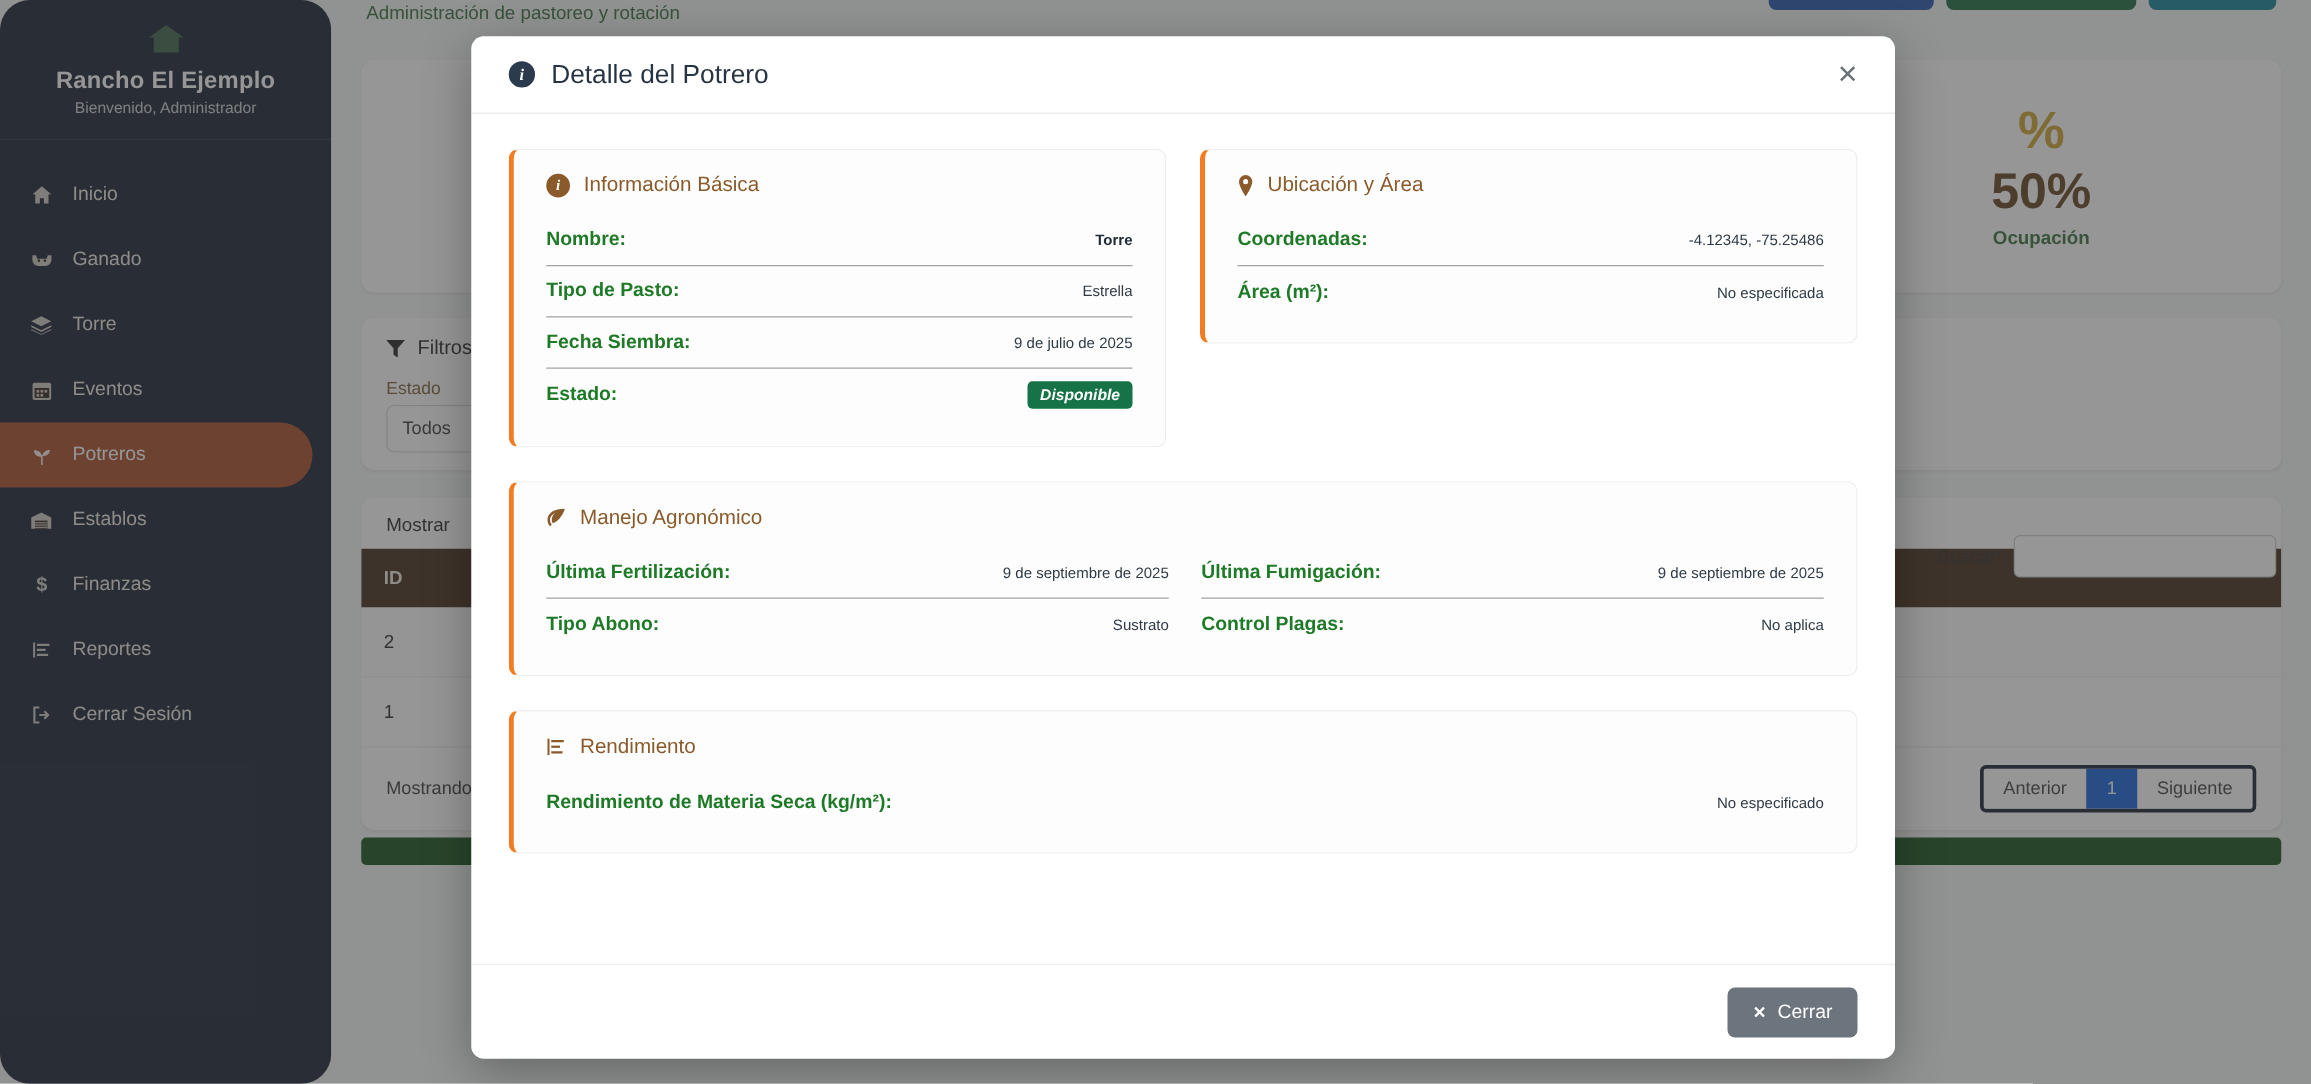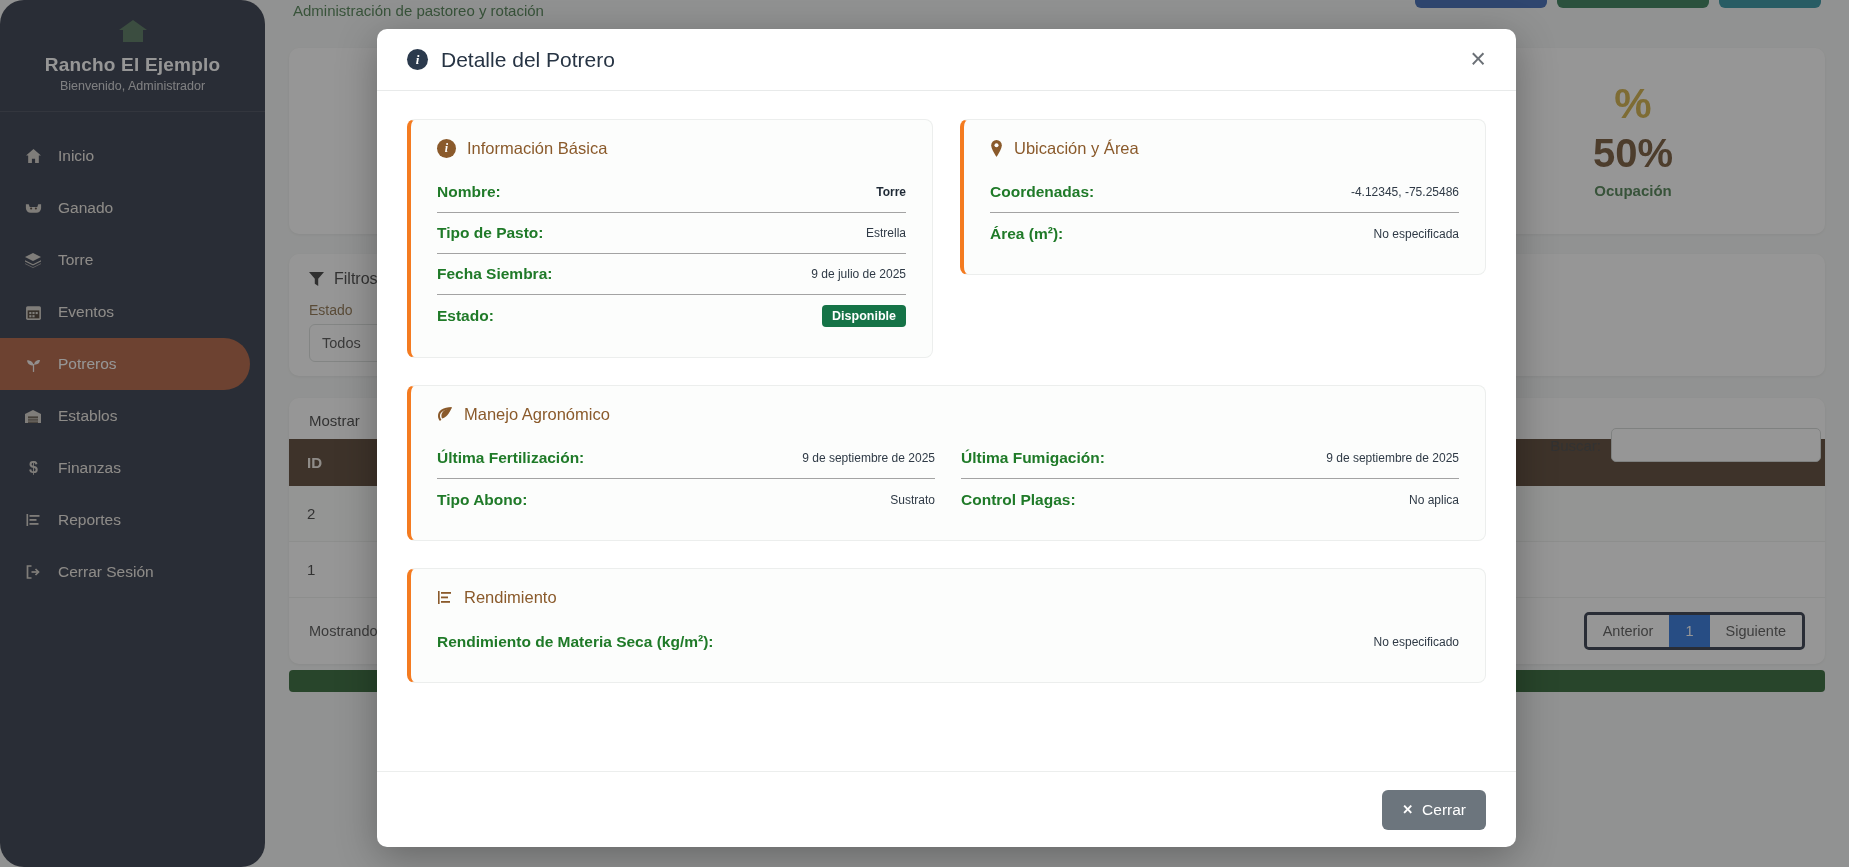--- a/index.html
+++ b/index.html
@@ -236,21 +236,21 @@
   }
   .row:last-child { border-bottom: none; }
   .row-label { font-size: 15.5px; font-weight: bold; color: #1f7a28; }
   .row-value { font-size: 12px; color: #2f3a46; text-align: right; }
   .row-value.bold { font-weight: bold; color: #1f2a36; }
 
   .badge-ok {
     display: inline-block;
     background: #157347; color: #fff;
     font-size: 12.5px; font-weight: bold;
-    padding: 4px 10px; border-radius: 4px;
+    padding: 4px 10px; border-radius: 4px; font-style: italic;
   }
 
   .pair-grid { display: flex; gap: 26px; }
   .pair-grid .col { flex: 1; }
 
   .modal-foot {
     height: 76px; flex: 0 0 76px;
     border-top: 1px solid #eceeed;
     display: flex; align-items: center; justify-content: flex-end;
     padding: 0 30px;

